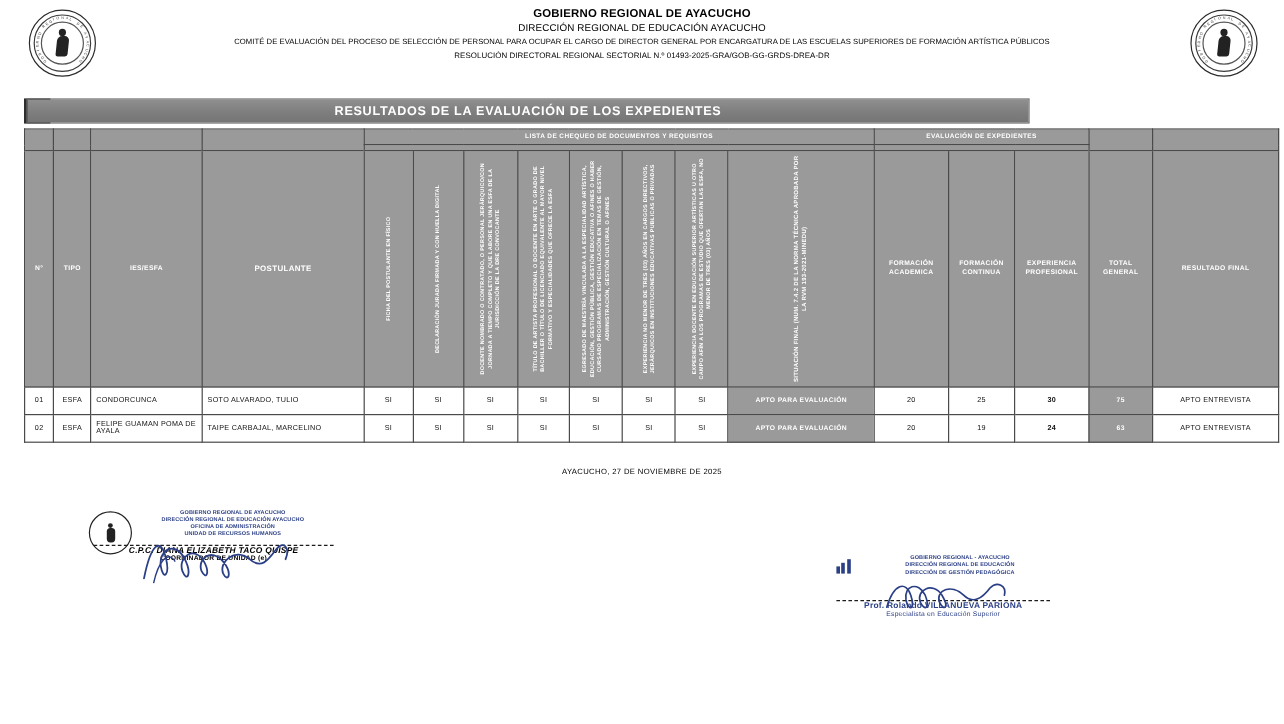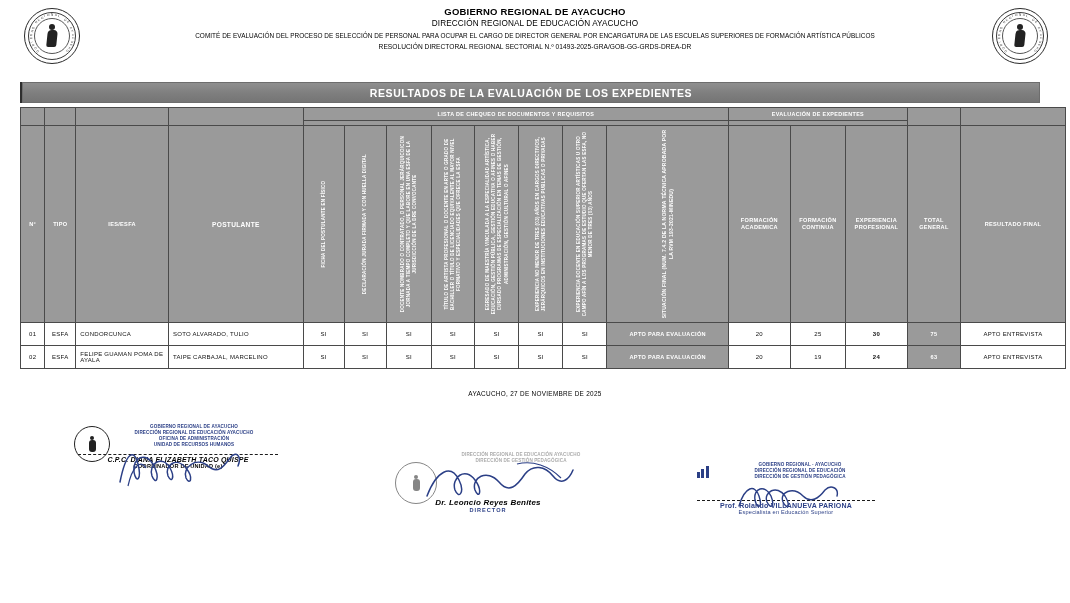--- a/index.html
+++ b/index.html
@@ -26,21 +26,21 @@
   .seal .ring{position:absolute;width:46px;height:46px;border-radius:50%;border:1px solid #3a3a3a;}
   .seal .ring2{position:absolute;width:34px;height:34px;border-radius:50%;border:.8px solid #555;}
   .seal .figure{position:relative;width:14px;height:24px;}
   .seal .figure::before{content:"";position:absolute;left:4px;top:0;width:6px;height:6px;border-radius:50%;background:#222;}
   .seal .figure::after{content:"";position:absolute;left:2px;top:6px;width:10px;height:17px;background:#222;
     border-radius:4px 4px 2px 2px;transform:skewX(-6deg);}
   .seal .arctxt{position:absolute;inset:0;}
   .seal .arctxt span{position:absolute;font-size:3.1px;color:#3b3b3b;letter-spacing:.2px;}
 
   
-  .titlebar{position:absolute;left:22px;top:82px;width:1018px;height:21px;
+  .titlebar{position:absolute;left:22px;top:82px;width:836px;height:21px;
     background:linear-gradient(180deg,#8f8f8f 0%,#7e7e7e 55%,#757575 100%);
     border:1px solid #6d6d6d;box-sizing:border-box;
     display:flex;align-items:center;justify-content:center;}
   .titlebar span{color:#fff;font-size:10.5px;font-weight:bold;letter-spacing:.6px;}
   .titleblack{position:absolute;left:20px;top:82px;width:22px;height:21px;background:#2e2e2e;}
 
   
   table.main{position:absolute;left:20px;top:107px;border-collapse:collapse;
     width:1046px;table-layout:fixed;}
   table.main td,table.main th{border:1px solid #4a4a4a;box-sizing:border-box;padding:0;}
@@ -357,36 +357,20 @@
     </div>
     <svg class="ink" style="left:34px;top:18px" width="150" height="46" viewBox="0 0 150 46">
       <path d="M8 40 C14 10, 22 6, 26 22 C30 38, 24 42, 22 30 C20 16, 34 8, 42 24 C48 36, 44 44, 40 34 C36 22, 50 12, 58 26 C63 35, 60 42, 56 34 C52 24, 64 14, 74 26 C82 36, 78 44, 74 36 C70 26, 84 14, 96 24 C106 33, 112 24, 118 16 C124 8, 130 14, 126 24" fill="none" stroke="#2b3f86" stroke-width="1.5" stroke-linecap="round"></path>
       <path d="M16 44 C20 26, 28 16, 34 26" fill="none" stroke="#2b3f86" stroke-width="1.2"></path>
     </svg>
     <div class="dashed" style="margin-top:6px"></div>
     <div class="signame">C.P.C. DIANA ELIZABETH TACO QUISPE</div>
     <div class="sigrole">COORDINADOR DE UNIDAD (e)</div>
   </div>
 
-  <div class="sig" style="left:393px;top:452px;width:190px;">
-    <div class="smallseal" style="left:2px;top:10px;width:40px;height:40px;border-width:1.2px;opacity:.55;">
-      <div class="fig"></div>
-    </div>
-    <div style="margin-left:66px;width:124px;opacity:.5">
-      <div class="sigstamp" style="color:#555">DIRECCIÓN REGIONAL DE EDUCACIÓN AYACUCHO</div>
-      <div class="sigstamp" style="color:#555">DIRECCIÓN DE GESTIÓN PEDAGÓGICA</div>
-    </div>
-    <svg class="ink" style="left:28px;top:4px" width="160" height="48" viewBox="0 0 160 48">
-      <path d="M6 40 C16 14, 30 8, 38 24 C44 36, 38 44, 34 34 C30 22, 44 10, 54 24 C62 35, 58 44, 54 34 C50 22, 66 12, 78 26 C88 38, 96 30, 104 18 C112 8, 124 10, 132 20 C140 30, 148 24, 152 14" fill="none" stroke="#2b3f86" stroke-width="1.5" stroke-linecap="round"></path>
-      <path d="M96 8 C112 4, 128 10, 140 22" fill="none" stroke="#2b3f86" stroke-width="1.2"></path>
-    </svg>
-    <div style="height:34px"></div>
-    <div class="signame" style="font-size:8px;font-style:italic;font-weight:bold">Dr. Leoncio Reyes Benites</div>
-    <div class="sigrole" style="color:#2b3f86;letter-spacing:1px">DIRECTOR</div>
-  </div>
 
   <div class="sig" style="left:697px;top:462px;width:178px;">
     <div class="bars" style="left:0;top:3px">
       <i style="height:6px"></i>
         <i style="height:9px"></i>
         <i style="height:12px"></i>
     </div>
     <div style="margin-left:28px;width:150px;">
       <div class="sigstamp">GOBIERNO REGIONAL - AYACUCHO</div>
       <div class="sigstamp">DIRECCIÓN REGIONAL DE EDUCACIÓN</div>

